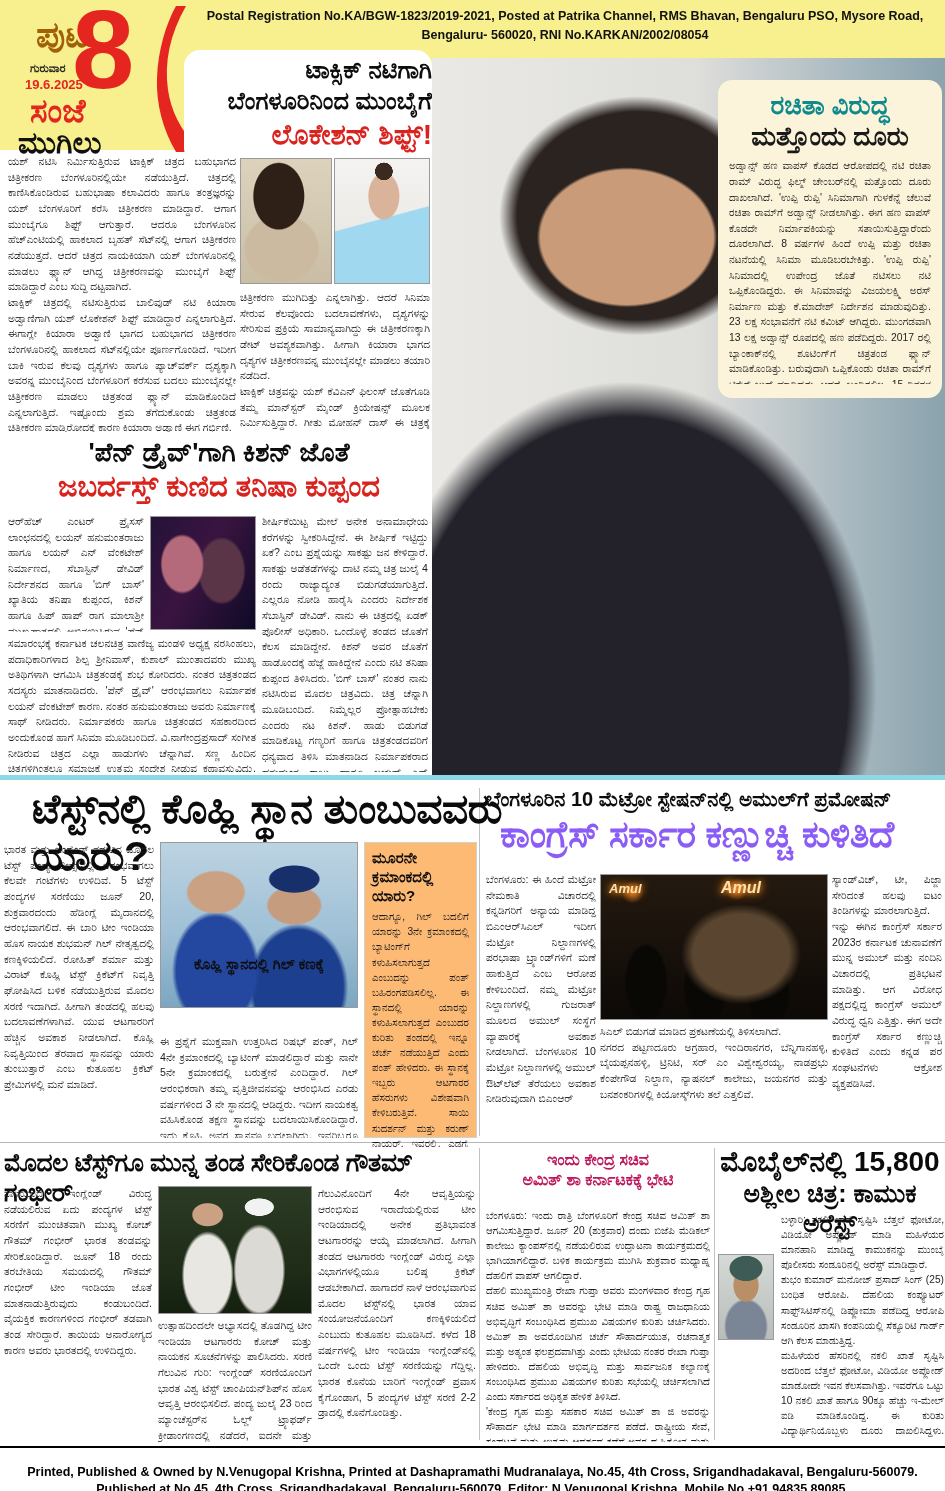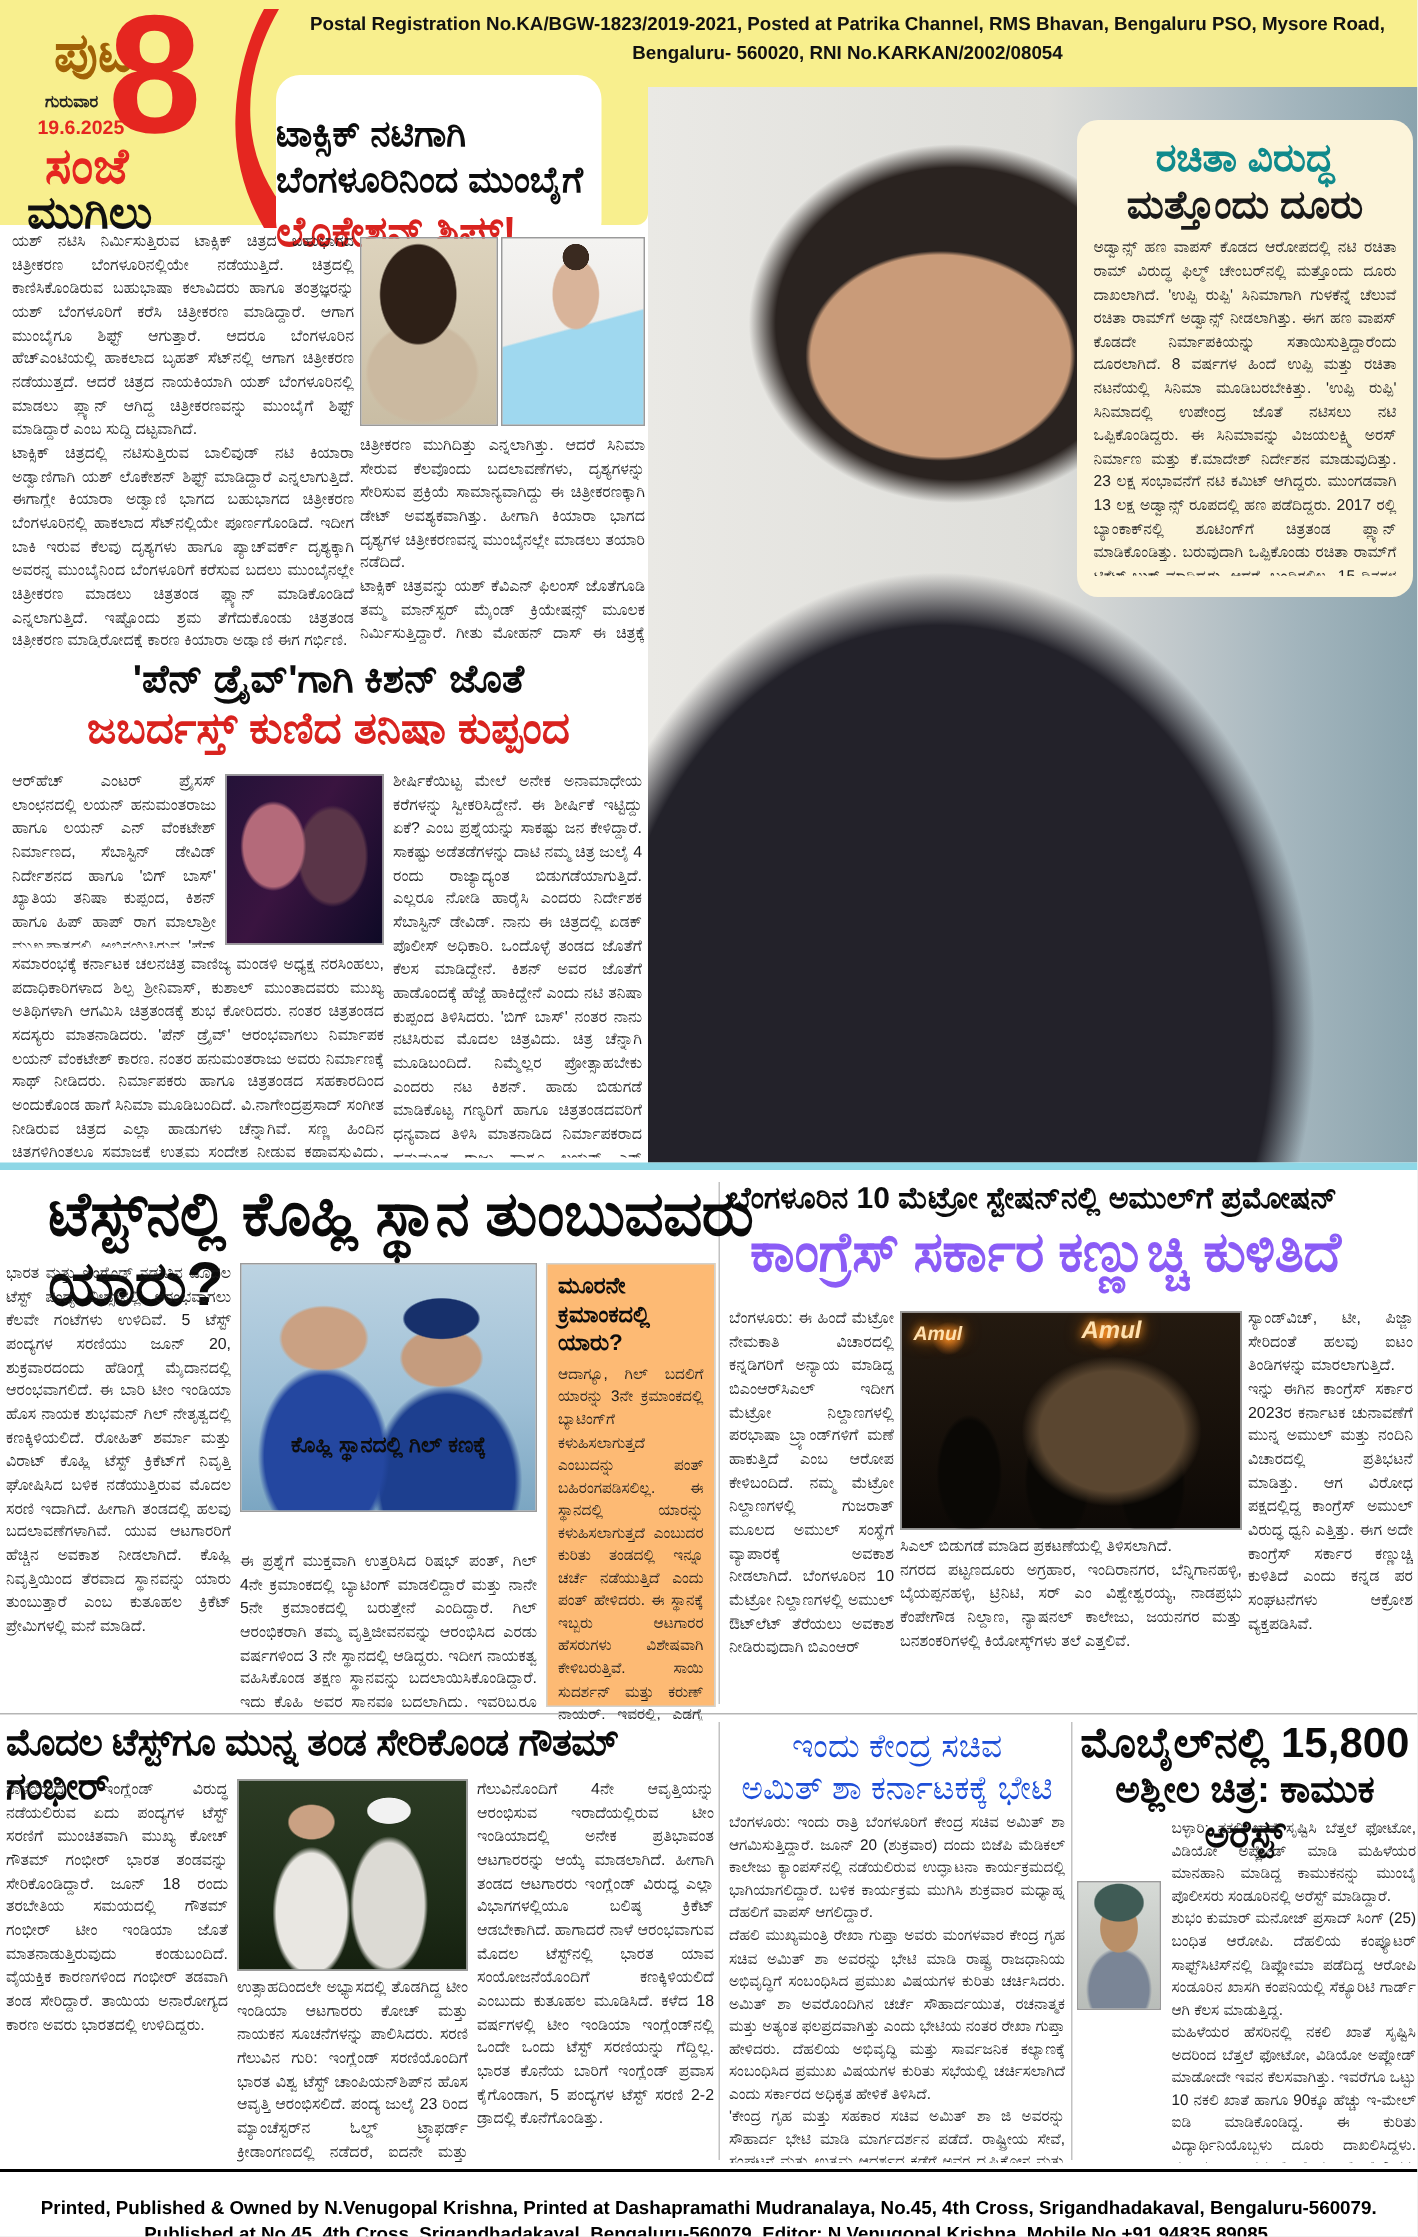--- a/index.html
+++ b/index.html
@@ -10,22 +10,22 @@
   .yellow-top{left:0;top:0;width:945px;height:60px;background:#f8ef8e;}
   .yellow-left{left:0;top:0;width:432px;height:150px;background:#f8ef8e;border-bottom-right-radius:8px;}
   .postal{left:195px;top:7px;width:740px;height:48px;text-align:center;font-size:12.5px;font-weight:bold;color:#111;line-height:1.5;}
   .m-puta{left:36px;top:14px;font-size:36px;font-weight:bold;color:#a16207;}
   .m-day{left:30px;top:62px;font-size:11px;font-weight:bold;color:#222;}
   .m-date{left:25px;top:77px;font-size:13px;font-weight:bold;color:#e52620;}
   .m-eight{left:72px;top:-6px;font-size:112px;font-weight:bold;color:#e52620;line-height:1;}
   .m-sanje{left:30px;top:92px;font-size:33px;font-weight:bold;color:#e52620;}
   .m-mugilu{left:18px;top:126px;font-size:30px;font-weight:bold;color:#111;}
   .red-curve{left:156px;top:6px;}
-  .lead-box{left:184px;top:50px;width:217px;height:114px;background:#ffffff;border-radius:16px;
-            text-align:left;padding-top:24px;box-sizing:border-box;}
+  .lead-box{left:184px;top:50px;width:248px;height:114px;background:#ffffff;border-radius:16px;
+            text-align:right;padding-top:4px;box-sizing:border-box;}
   .lead-h1{font-size:24px;font-weight:bold;color:#0d0d0d;line-height:1.3;}
   .lead-h3{font-size:28px;font-weight:bold;color:#d9231f;line-height:1.2;margin-top:2px;}
   
   .bodytext{font-size:10.6px;line-height:1.48;text-align:justify;color:#1c1c1c;white-space:pre-line;overflow:hidden;}
   .photo{position:absolute;overflow:hidden;border:1px solid #9a9a9a;box-sizing:border-box;}
   
   .ph-rachita{left:432px;top:58px;width:513px;height:717px;border:none;
     background:
       radial-gradient(ellipse 90px 70px at 38% 25%, #c99b79 96%, rgba(0,0,0,0) 100%),
       radial-gradient(ellipse 150px 130px at 40% 22%, #2a2320 80%, rgba(0,0,0,0) 92%),
@@ -93,21 +93,21 @@
   .amul-sign{position:absolute;font-style:italic;font-weight:bold;color:#ffe1b0;text-shadow:0 0 6px #ff9d2e,0 0 12px #ff7b00;font-size:13px;}
   
   .gam-h{left:4px;top:1148px;width:472px;font-size:25px;font-weight:bold;color:#0b0b0b;letter-spacing:-0.4px;}
   .ph-gambhir{left:158px;top:1186px;width:154px;height:128px;
     background:
       radial-gradient(ellipse 16px 12px at 32% 22%, #caa183 92%, rgba(0,0,0,0) 100%),
       radial-gradient(ellipse 26px 44px at 32% 70%, #e9e7e2 90%, rgba(0,0,0,0) 100%),
       radial-gradient(ellipse 15px 9px at 66% 16%, #f2f2f2 94%, rgba(0,0,0,0) 100%),
       radial-gradient(ellipse 26px 46px at 66% 66%, #dcdad4 90%, rgba(0,0,0,0) 100%),
       linear-gradient(180deg,#2c3b24,#1d2b17 70%,#15200f);}
-  .shah-h{left:486px;top:1150px;width:224px;text-align:center;font-size:22px;font-weight:normal;line-height:1.25;color:#1d4ed8;}
+  .shah-h{left:486px;top:1150px;width:224px;text-align:center;font-size:16px;font-weight:bold;line-height:1.25;color:#be185d;}
   .mob-h{left:718px;top:1146px;width:224px;text-align:center;font-weight:bold;color:#0b0b0b;}
   .mob-h .l1{font-size:28px;line-height:1.15;}
   .mob-h .l2{font-size:25px;line-height:1.2;}
   .accused{float:left;width:56px;height:86px;margin:42px 7px 4px 0;border:1px solid #9a9a9a;box-sizing:border-box;
     background:
       radial-gradient(ellipse 17px 13px at 50% 16%, #3f5b55 94%, rgba(0,0,0,0) 100%),
       radial-gradient(ellipse 13px 17px at 50% 36%, #b98f68 94%, rgba(0,0,0,0) 100%),
       radial-gradient(ellipse 22px 28px at 50% 85%, #7a8596 90%, rgba(0,0,0,0) 100%),
       linear-gradient(180deg,#d6dad6,#b9bdb9);}
   

